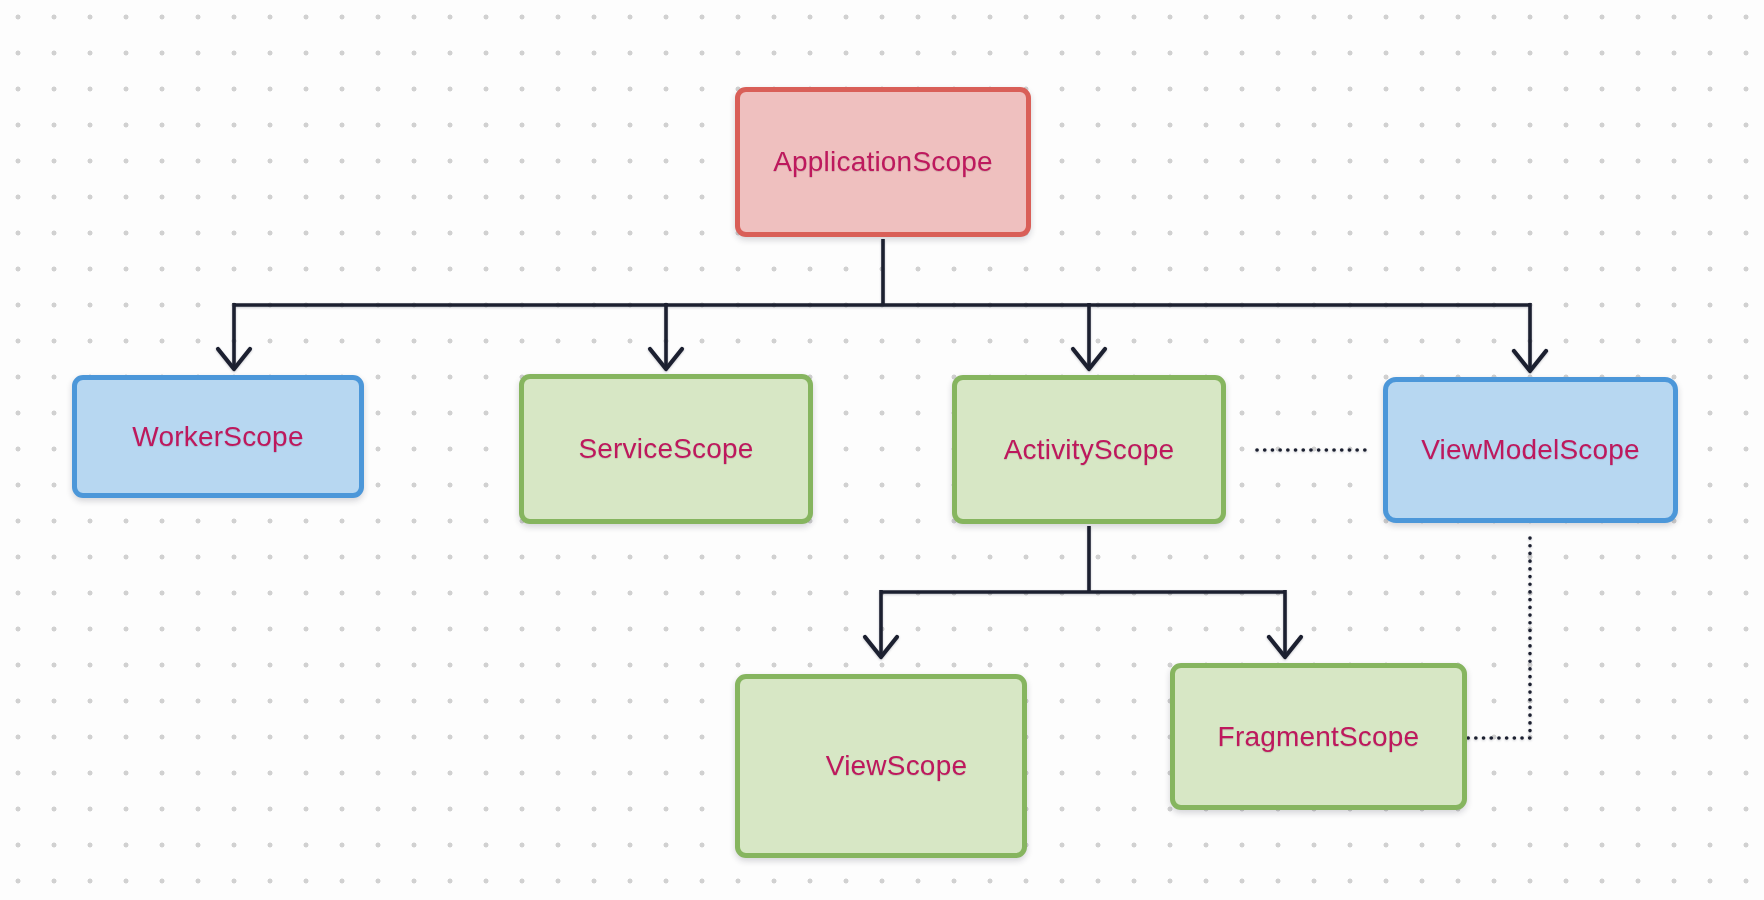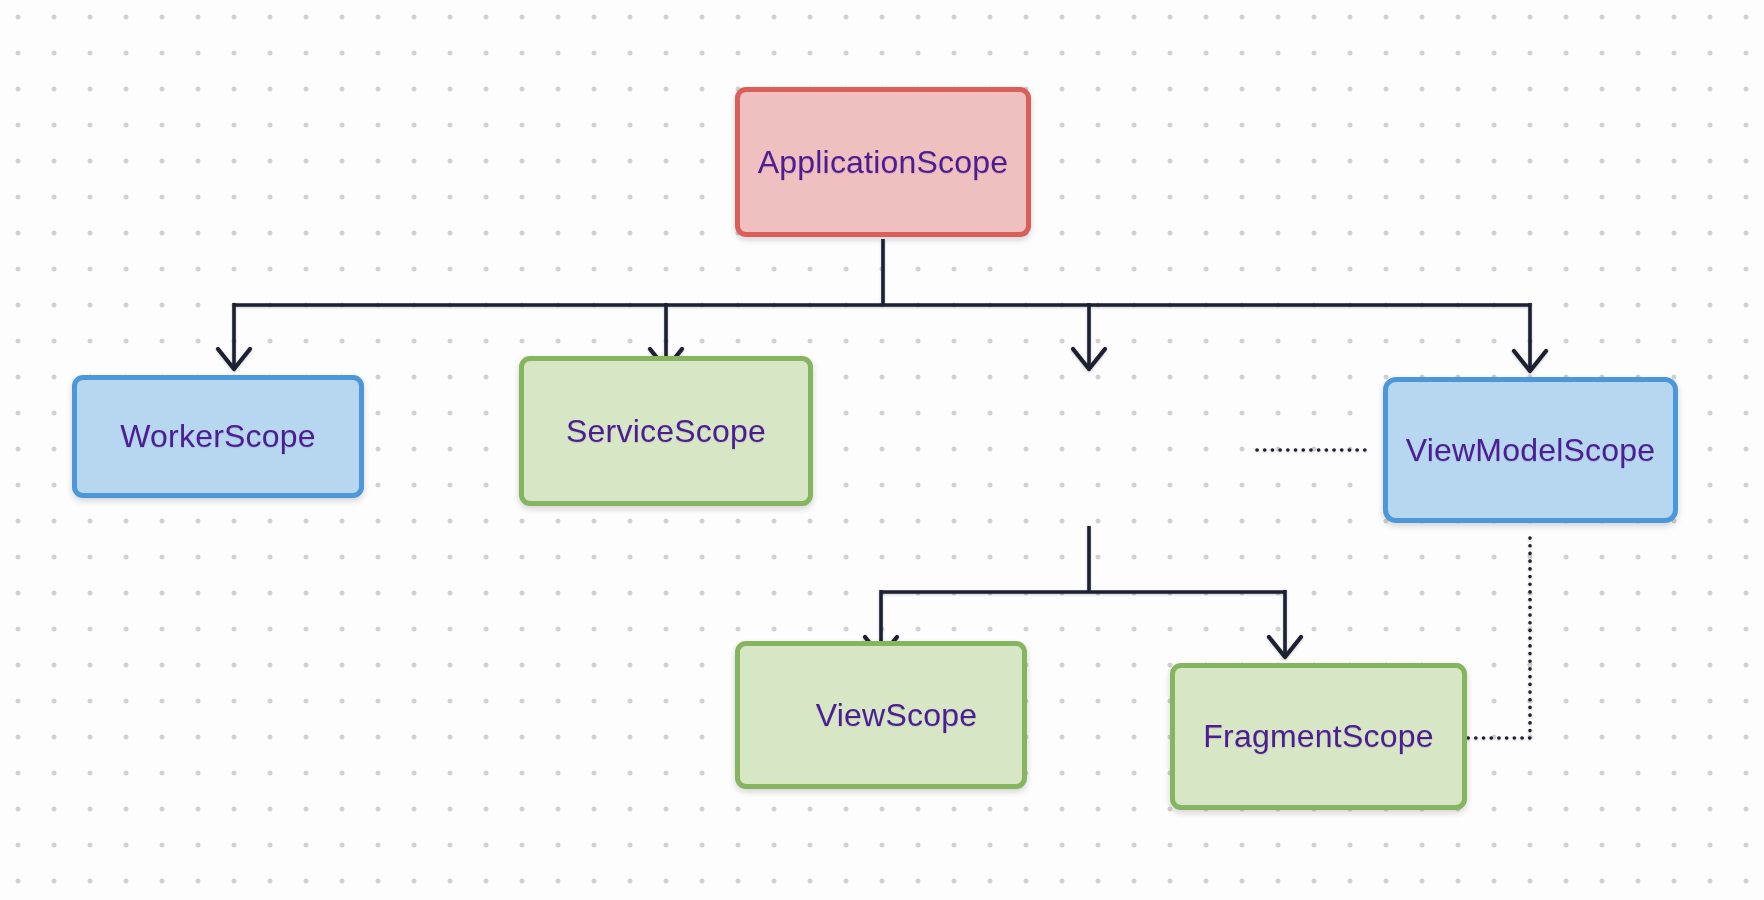--- a/index.html
+++ b/index.html
@@ -30,37 +30,37 @@
     position: absolute;
     box-sizing: border-box;
     border-radius: 11px;
     border: 5px solid;
     display: flex;
     align-items: center;
     justify-content: center;
     box-shadow: 0 3px 6px rgba(30,30,50,0.18);
   }
   .node .label {
-    font-size: 32px;
+    font-size: 28px;
     font-weight: 500;
-    color: #4c1d95;
+    color: #be185d;
     letter-spacing: 0.2px;
     white-space: nowrap;
     text-shadow: 0 1px 1px rgba(0,0,0,0.12);
   }
   .node.red   { border-color: #d95f58; background: #efc0bf; }
   .node.blue  { border-color: #4c97d9; background: #b7d7f1; }
   .node.green { border-color: #86b55f; background: #d7e7c5; }
 
   .node.application { left: 735px;  top: 87px;  width: 296px; height: 150px; }
   .node.worker      { left: 72px;   top: 375px; width: 292px; height: 123px; }
-  .node.service     { left: 519px;  top: 356px; width: 294px; height: 150px; }
+  .node.service     { left: 519px;  top: 374px; width: 294px; height: 150px; }
   .node.activity    { left: 952px;  top: 375px; width: 274px; height: 149px; }
   .node.viewmodel   { left: 1383px; top: 377px; width: 295px; height: 146px; border-radius: 13px; }
-  .node.view        { left: 735px;  top: 641px; width: 292px; height: 148px; padding-left: 31px; }
+  .node.view        { left: 735px;  top: 674px; width: 292px; height: 184px; padding-left: 31px; }
   .node.fragment    { left: 1170px; top: 663px; width: 297px; height: 147px; }
 
   .edge-solid {
     fill: none;
     stroke: #1c2030;
     stroke-width: 3.6px;
   }
   .arrowhead {
     fill: none;
     stroke: #1c2030;
@@ -115,20 +115,23 @@
   </div>
 
   <div class="node blue worker">
     <span class="label">WorkerScope</span>
   </div>
 
   <div class="node green service">
     <span class="label">ServiceScope</span>
   </div>
 
+  <div class="node green activity">
+    <span class="label">ActivityScope</span>
+  </div>
 
   <div class="node blue viewmodel">
     <span class="label">ViewModelScope</span>
   </div>
 
   <div class="node green view">
     <span class="label">ViewScope</span>
   </div>
 
   <div class="node green fragment">

